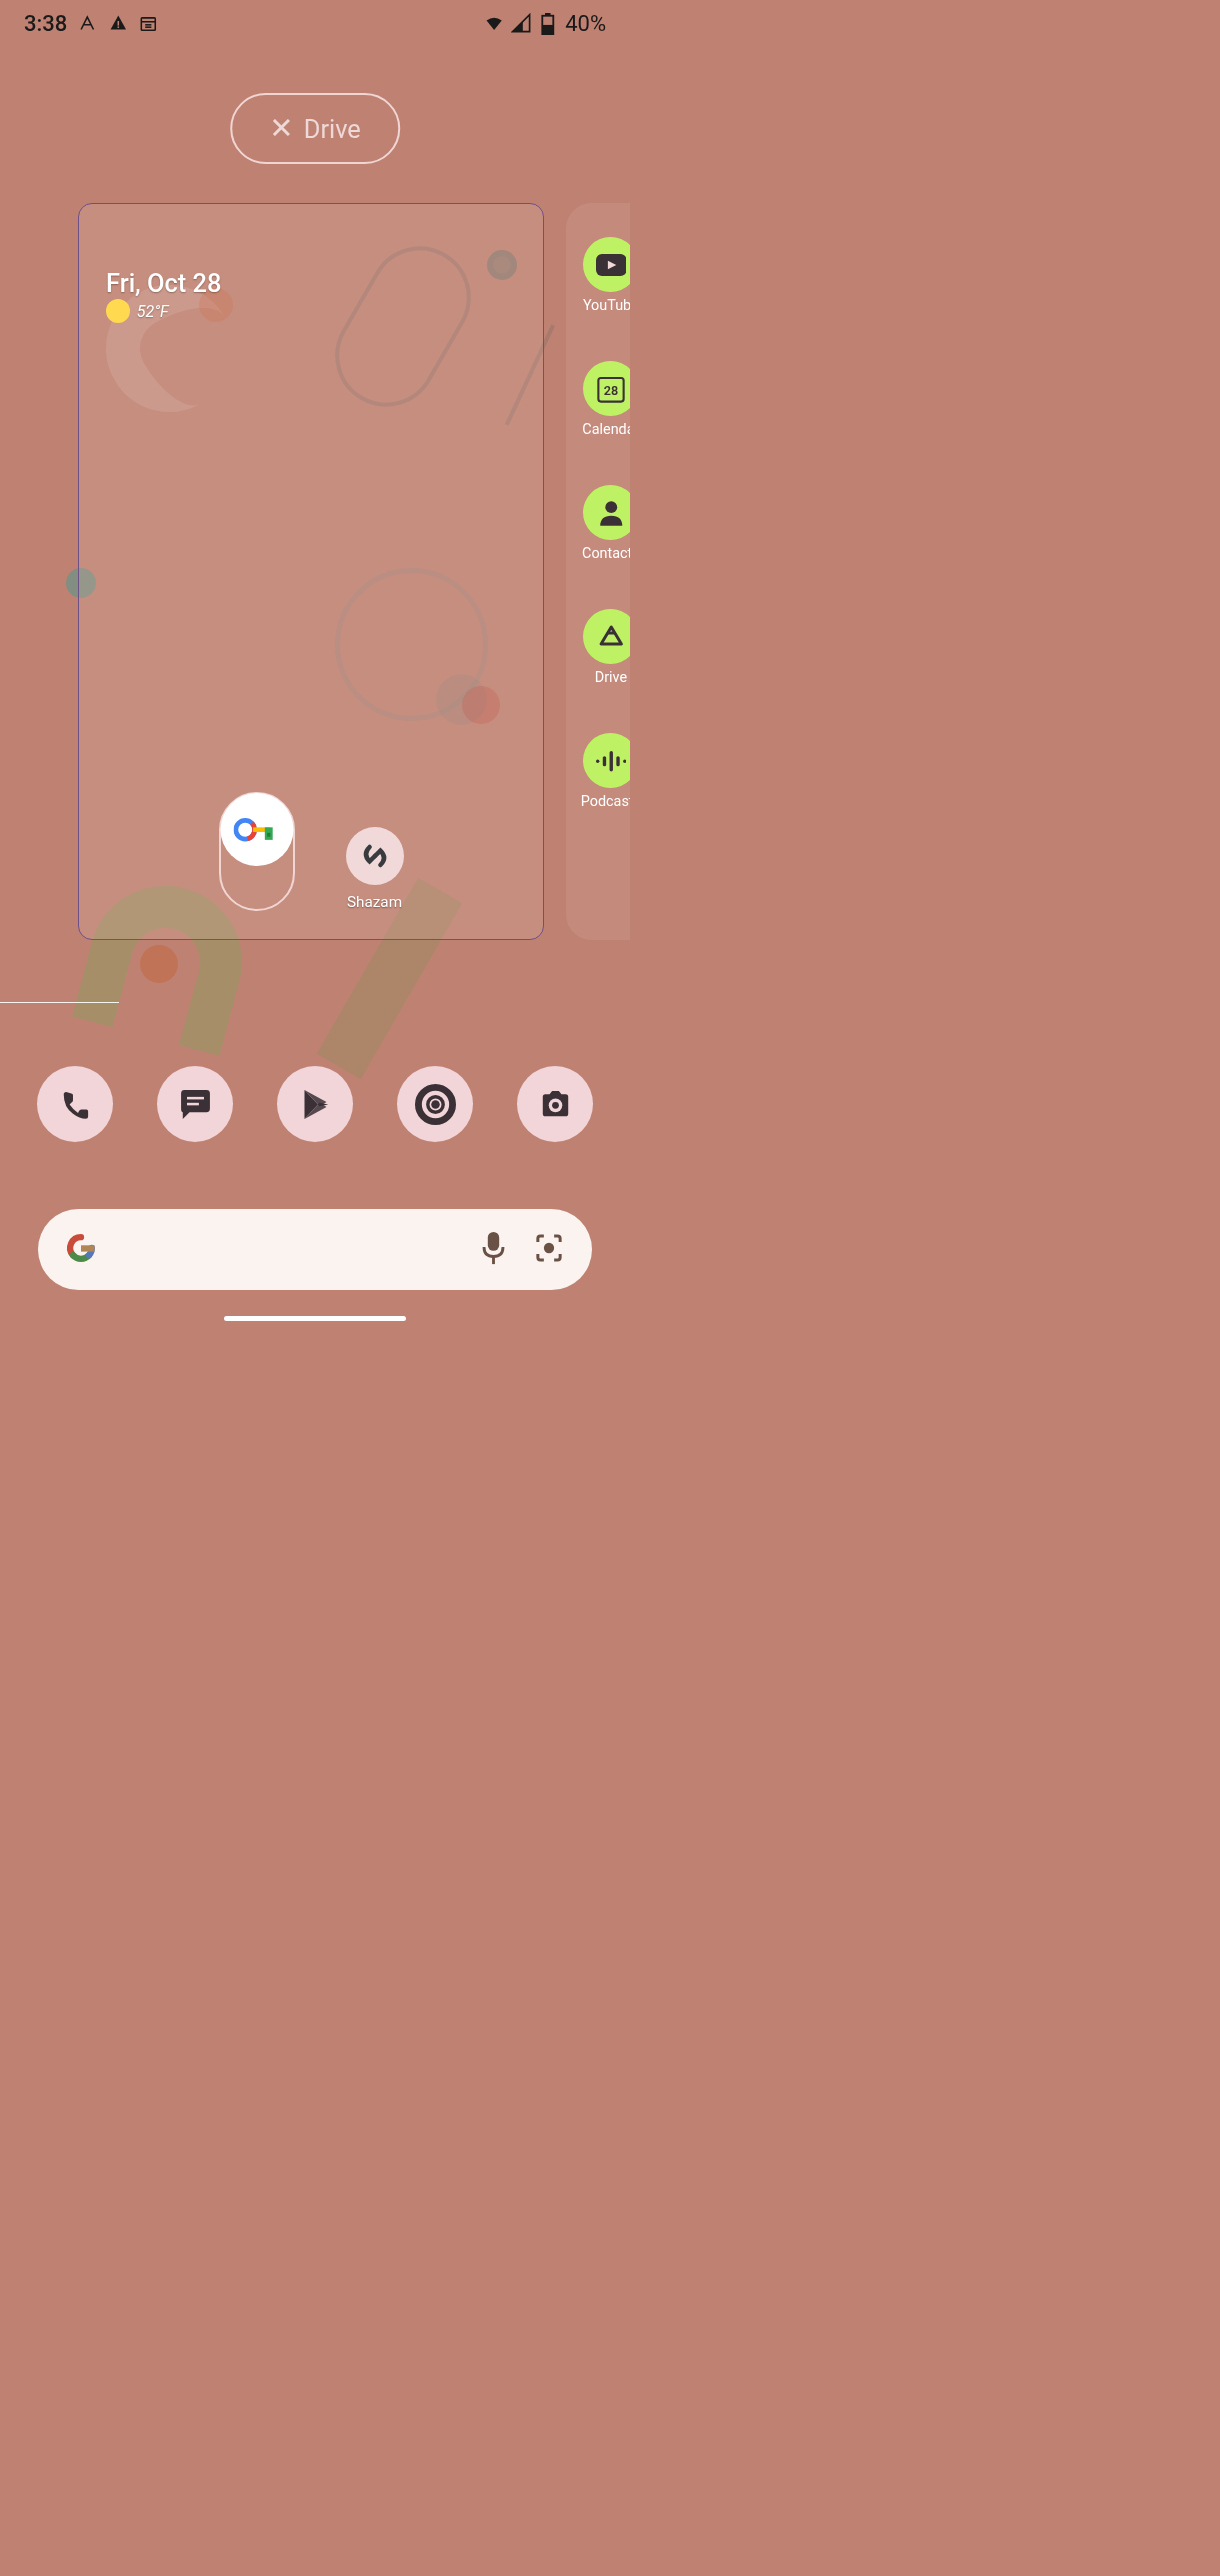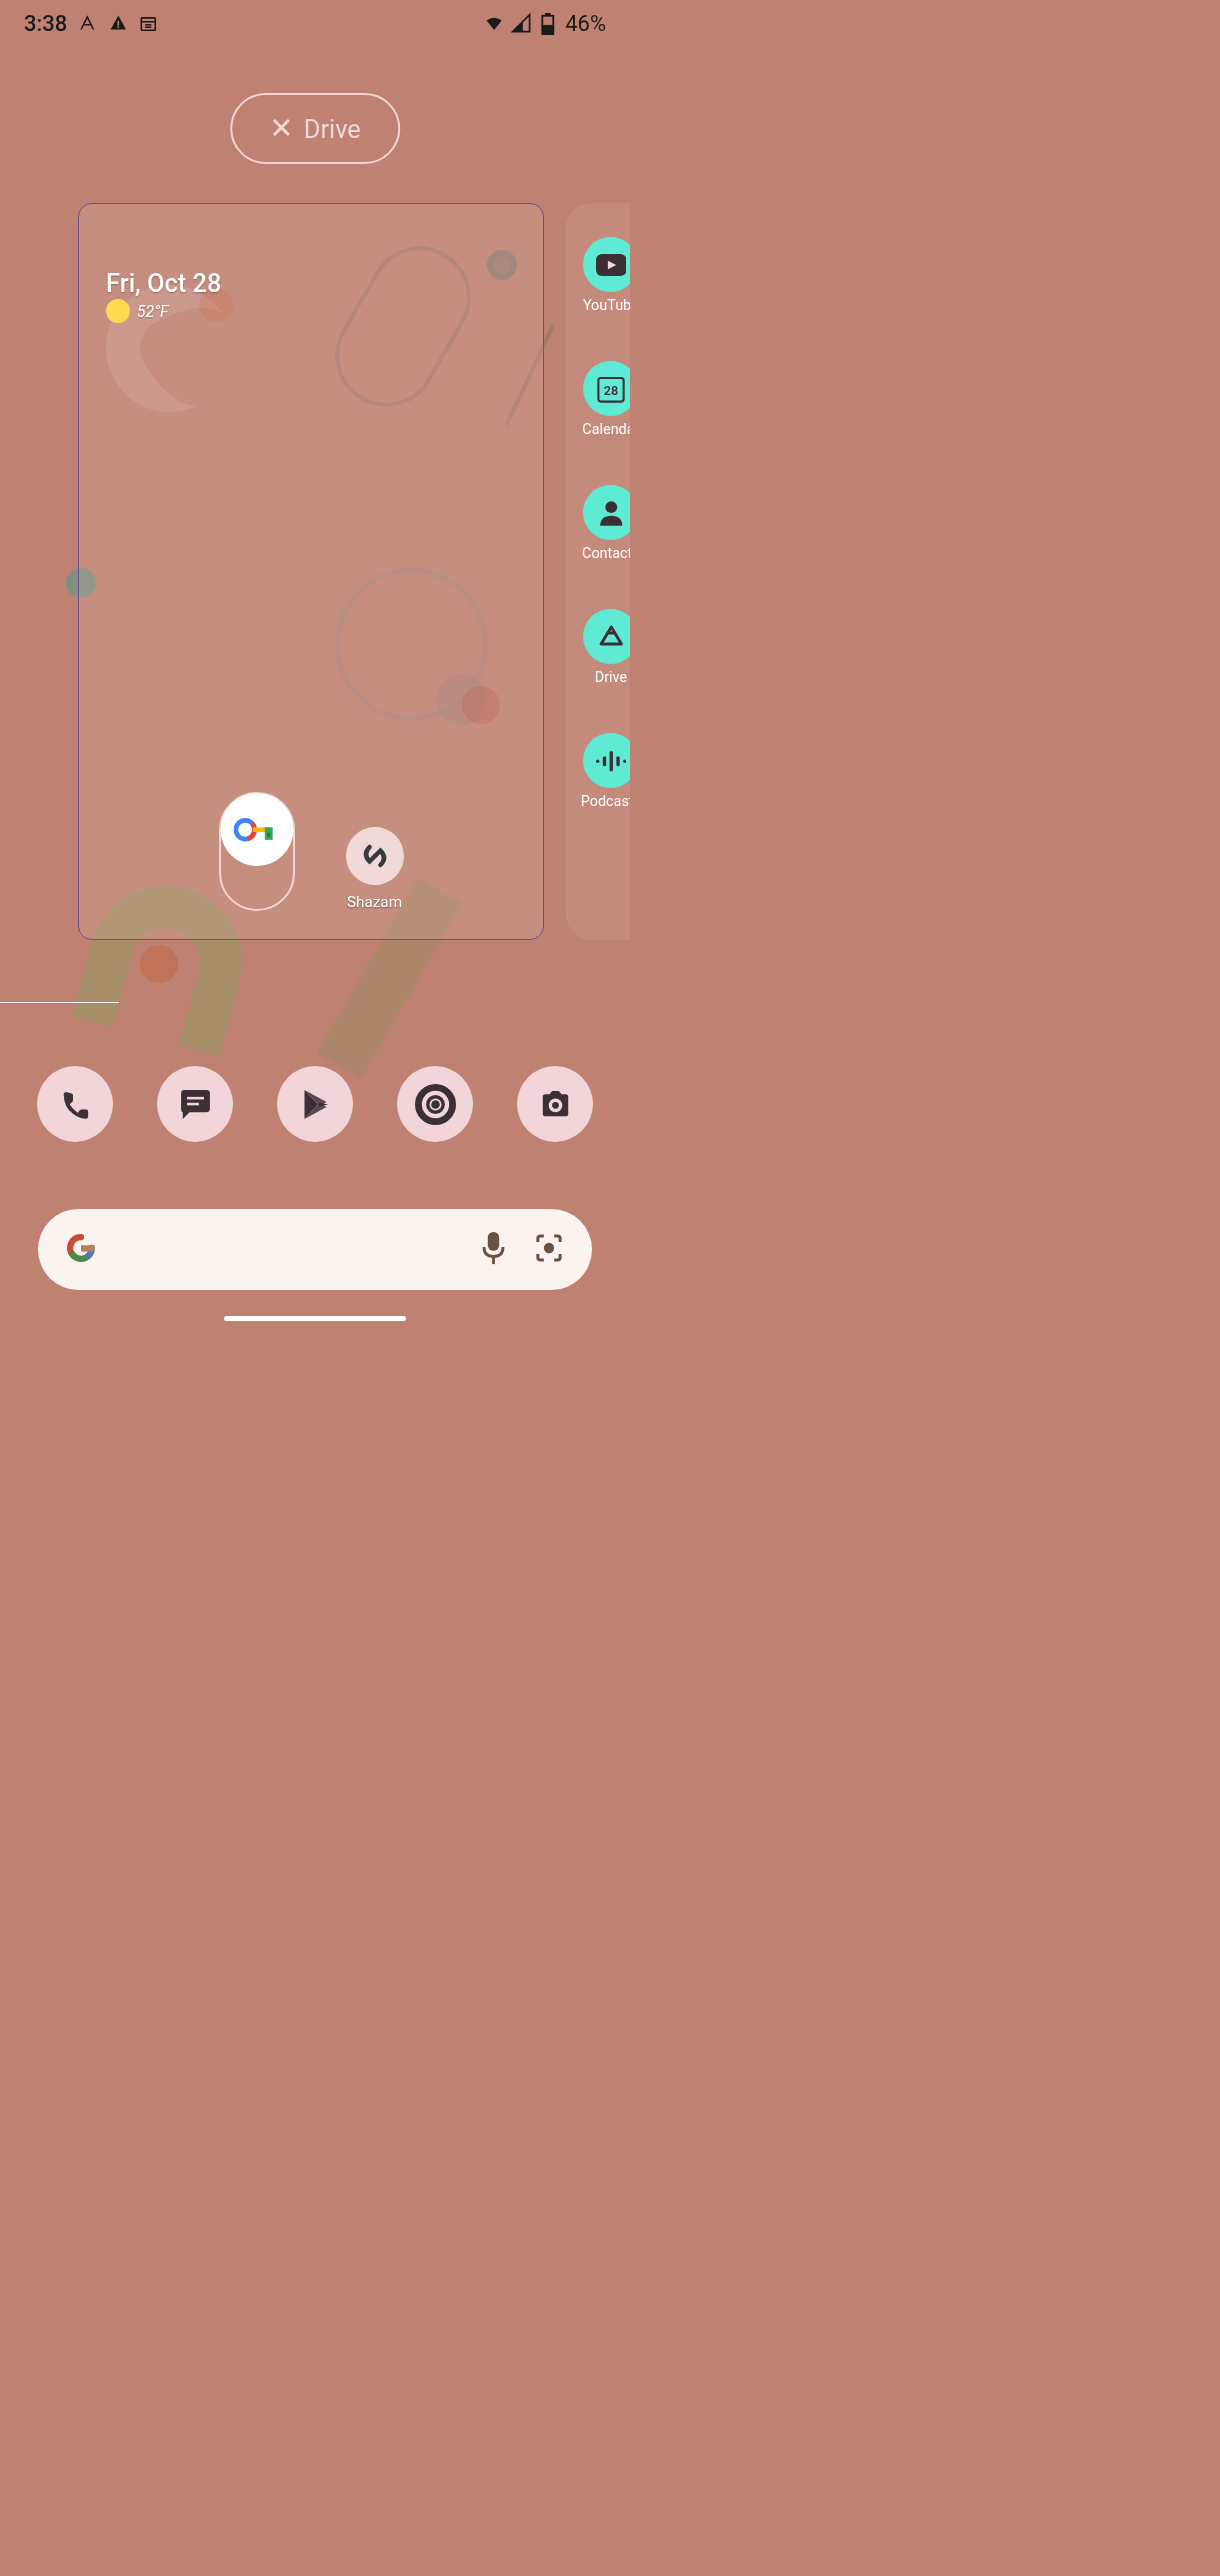--- a/index.html
+++ b/index.html
@@ -331,21 +331,21 @@
     .side-app {
       display: flex;
       flex-direction: column;
       align-items: center;
       gap: 5.1px;
     }
     
     .side-app-icon {
       width: 55px;
       height: 55px;
-      background: #5eead4;
+      background: #bef264;
       border-radius: 50%;
       display: flex;
       align-items: center;
       justify-content: center;
       color: #333;
     }
     
     .side-app-label {
       color: #fff;
       font-size: 14.4px;
@@ -460,21 +460,21 @@
           <path d="M2 22 L14 10 L14 22 Z" fill="#1a1a1a"></path>
         </svg>
     </span>
     <span class="status-icon">
       <svg width="13.6" height="22" viewBox="0 0 14 24">
           <rect x="4" y="0" width="6" height="3" fill="#1a1a1a"></rect>
           <rect x="1" y="3" width="12" height="20" fill="none" stroke="#1a1a1a" stroke-width="2"></rect>
           <rect x="1" y="13" width="12" height="10" fill="#1a1a1a"></rect>
         </svg>
     </span>
-    <span>46%</span>
+    <span>40%</span>
   </div>
 </div>
 
 <button class="cancel-button">
   <span class="cancel-x">✕</span>
   <span>Drive</span>
 </button>
 
 <div class="preview-panel">
   <div class="date-display">

